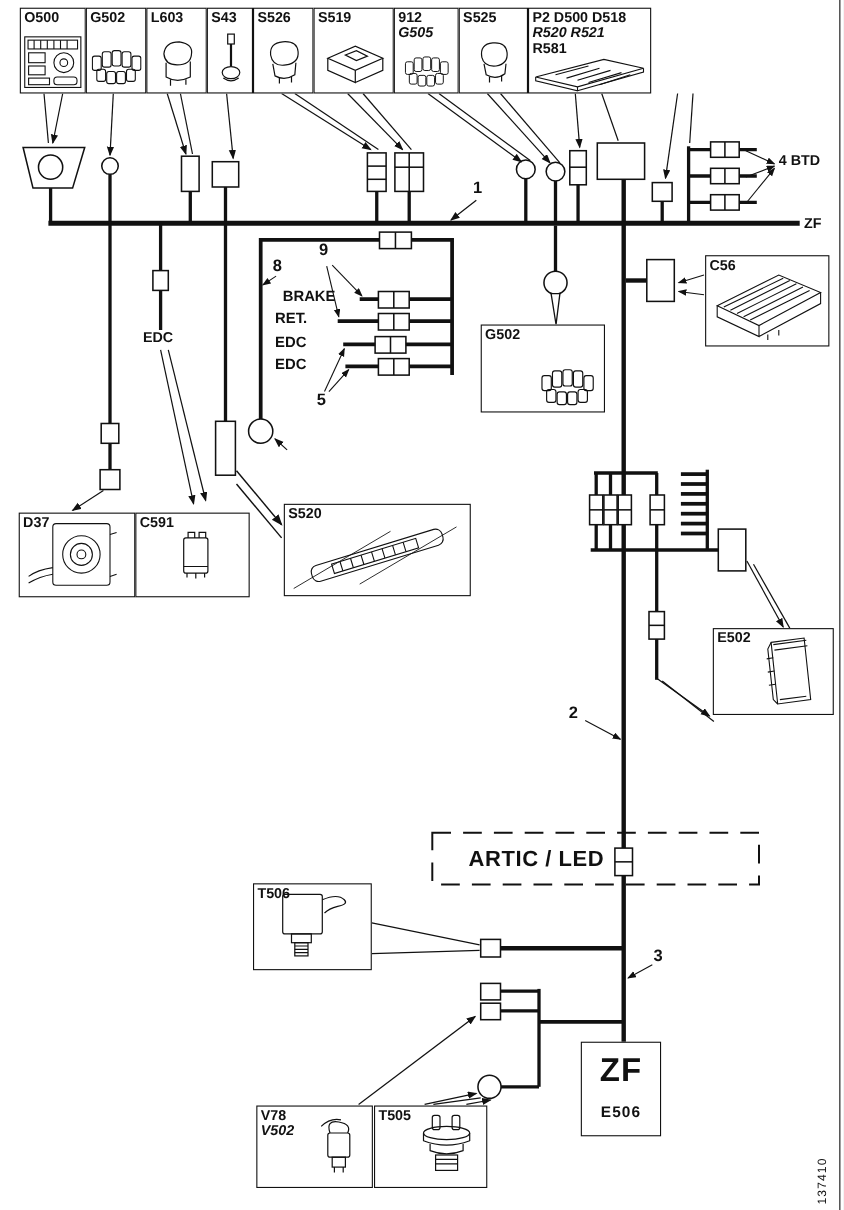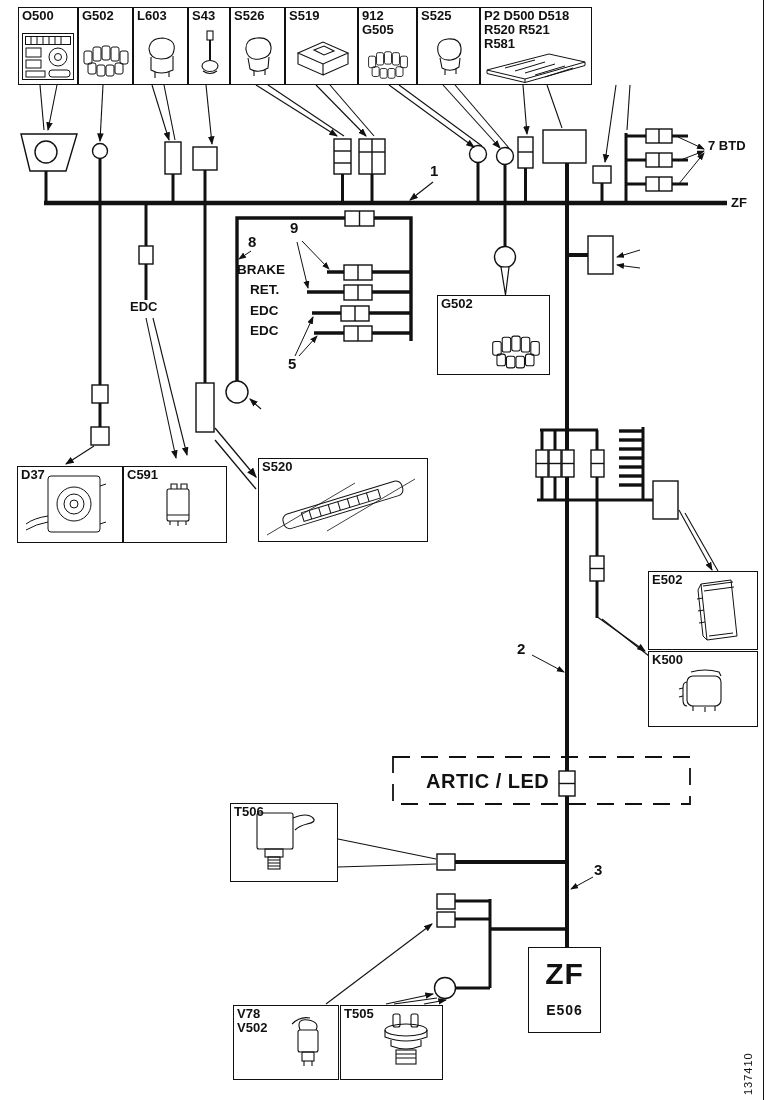--- a/index.html
+++ b/index.html
@@ -2,21 +2,21 @@
 <html><head>
 <meta charset="utf-8">
 <style>
   html,body{margin:0;padding:0;background:#e8e8e8;}
   .sheet{position:relative;width:767px;height:1100px;background:#ffffff;overflow:hidden;
          font-family:"Liberation Sans","DejaVu Sans",sans-serif;color:#111;}
   .sheet-edge{position:absolute;left:763px;top:0;width:0;height:1100px;border-left:1.6px solid #111;}
   svg.wires{position:absolute;left:0;top:0;}
   .box{position:absolute;border:1.6px solid #111;background:#fff;box-sizing:border-box;}
   .lbl{position:absolute;left:3px;top:1px;font-weight:700;font-size:13px;line-height:14px;white-space:nowrap;}
-  .lbl.l2{top:15px;}
+  .lbl.l2{top:15px;font-style:italic;}
   .lbl.l3{top:29px;}
   .pic{position:absolute;}
   .tag{position:absolute;font-weight:700;font-size:13px;line-height:14px;white-space:nowrap;}
   .num{position:absolute;font-weight:700;font-size:15px;line-height:15px;}
   .artic{position:absolute;font-weight:700;font-size:20px;letter-spacing:.5px;}
   .zf-big{position:absolute;top:9px;left:0;width:100%;text-align:center;font-weight:600;font-size:30px;letter-spacing:1px;}
   .zf-sub{position:absolute;top:54px;left:0;width:100%;text-align:center;font-weight:700;font-size:14px;letter-spacing:1px;}
   .fig{position:absolute;left:742px;top:1095px;width:90px;transform:rotate(-90deg);transform-origin:top left;
        font-size:11px;font-weight:400;letter-spacing:1px;}
 </style>
@@ -350,20 +350,29 @@
     <span class="lbl l2">R520 R521</span>
     <span class="lbl l3">R581</span>
     <svg class="pic" style="left:4px;top:44px" width="104" height="32" viewBox="0 0 104 32" stroke="#111" fill="none" stroke-width="1">
       <polygon points="2,18 64,2 100,10 40,27"></polygon>
       <path d="M2 18 V21.5 L40 30.5 L40 27 M100 10 V13.5 L40 30.5"></path>
       <path d="M20 16 L50 8 M30 19 L60 10 M40 21 L70 12 M50 23 L80 14 M60 25 L88 16"></path>
     </svg>
   </div>
 
 
+  <div class="box" style="left:641px;top:232px;width:113px;height:83px">
+    <span class="lbl">C56</span>
+    <svg class="pic" style="left:6px;top:13px" width="102" height="66" viewBox="0 0 102 66" stroke="#111" fill="none" stroke-width="1">
+      <polygon points="4,32 60,4 98,20 42,50"></polygon>
+      <path d="M10 33 L64 7 M16 36 L70 9 M22 39 L76 12 M28 42 L82 15 M34 45 L88 18"></path>
+      <path d="M4 32 V42 L42 60 V50 M98 20 V30 L42 60"></path>
+      <path d="M50 58 L50 63 M60 54 L60 59"></path>
+    </svg>
+  </div>
 
   <div class="box" style="left:437px;top:295px;width:113px;height:80px">
     <span class="lbl">G502</span>
     <svg class="pic" style="left:52px;top:38px" width="52" height="36" viewBox="0 0 46 34" stroke="#111" fill="none" stroke-width="1">
       <rect x="1" y="7" width="8" height="13" rx="2"></rect>
         <rect x="10" y="3" width="8" height="14" rx="2"></rect>
       <rect x="19" y="2" width="8" height="14" rx="2"></rect>
         <rect x="28" y="3" width="8" height="14" rx="2"></rect>
       <rect x="37" y="7" width="8" height="13" rx="2"></rect>
       <rect x="5" y="19" width="8" height="11" rx="2"></rect>
@@ -411,30 +420,20 @@
     <span class="lbl">E502</span>
     <svg class="pic" style="left:34px;top:6px" width="64" height="68" viewBox="0 0 64 68" stroke="#111" fill="none" stroke-width="1">
       <polygon points="18,6 48,2 54,58 24,62"></polygon>
       <path d="M20 8 L50 4 M21 13 L51 9"></path>
       <path d="M20 20 L14 21 M21 32 L15 33 M22 44 L16 45"></path>
       <path d="M24 62 L20 58 L15 12 L18 6"></path>
       <path d="M26 58 L50 55"></path>
     </svg>
   </div>
 
-  <div class="box" style="left:648px;top:651px;width:110px;height:76px">
-    <span class="lbl">K500</span>
-    <svg class="pic" style="left:26px;top:14px" width="54" height="52" viewBox="0 0 54 52" stroke="#111" fill="none" stroke-width="1.1">
-      <rect x="12" y="10" width="34" height="30" rx="6"></rect>
-      <path d="M12 16 Q8 16 8 22 L8 34 Q8 40 12 40"></path>
-      <path d="M8 22 L4 23 M8 30 L4 31"></path>
-      <path d="M16 6 Q30 2 44 6 L46 10"></path>
-      <path d="M18 40 L18 45 M30 41 L30 46 M40 40 L40 45"></path>
-    </svg>
-  </div>
 
   <div class="box" style="left:230px;top:803px;width:108px;height:79px">
     <span class="lbl">T506</span>
     <svg class="pic" style="left:12px;top:6px" width="84" height="68" viewBox="0 0 84 68" stroke="#111" fill="none" stroke-width="1.1">
       <rect x="14" y="3" width="36" height="36" rx="2"></rect>
       <path d="M50 8 Q64 2 70 8 Q74 12 64 14 Q56 16 52 20"></path>
       <rect x="22" y="39" width="18" height="8"></rect>
       <rect x="25" y="47" width="12" height="12"></rect>
       <path d="M25 50 H37 M25 53 H37 M25 56 H37"></path>
     </svg>
@@ -464,25 +463,25 @@
       <path d="M17 42 H37 M17 46 H37"></path>
     </svg>
   </div>
 
   <div class="box" style="left:528px;top:947px;width:73px;height:86px">
     <span class="zf-big">ZF</span>
     <span class="zf-sub">E506</span>
   </div>
 
   <div class="tag" style="left:731px;top:196px">ZF</div>
-  <div class="tag" style="left:708px;top:139px">7  BTD</div>
+  <div class="tag" style="left:708px;top:139px">4  BTD</div>
   <div class="num" style="left:430px;top:163px">1</div>
   <div class="num" style="left:248px;top:234px">8</div>
   <div class="num" style="left:290px;top:220px">9</div>
-  <div class="tag" style="left:237px;top:263px;font-size:13.5px">BRAKE</div>
+  <div class="tag" style="left:257px;top:263px;font-size:13.5px">BRAKE</div>
   <div class="tag" style="left:250px;top:283px;font-size:13.5px">RET.</div>
   <div class="tag" style="left:250px;top:304px;font-size:13.5px">EDC</div>
   <div class="tag" style="left:250px;top:324px;font-size:13.5px">EDC</div>
   <div class="num" style="left:288px;top:356px">5</div>
   <div class="tag" style="left:130px;top:300px">EDC</div>
   <div class="num" style="left:517px;top:641px">2</div>
   <div class="artic" style="left:426px;top:770px">ARTIC / LED</div>
   <div class="num" style="left:594px;top:862px">3</div>
   <div class="fig">137410</div>
 

